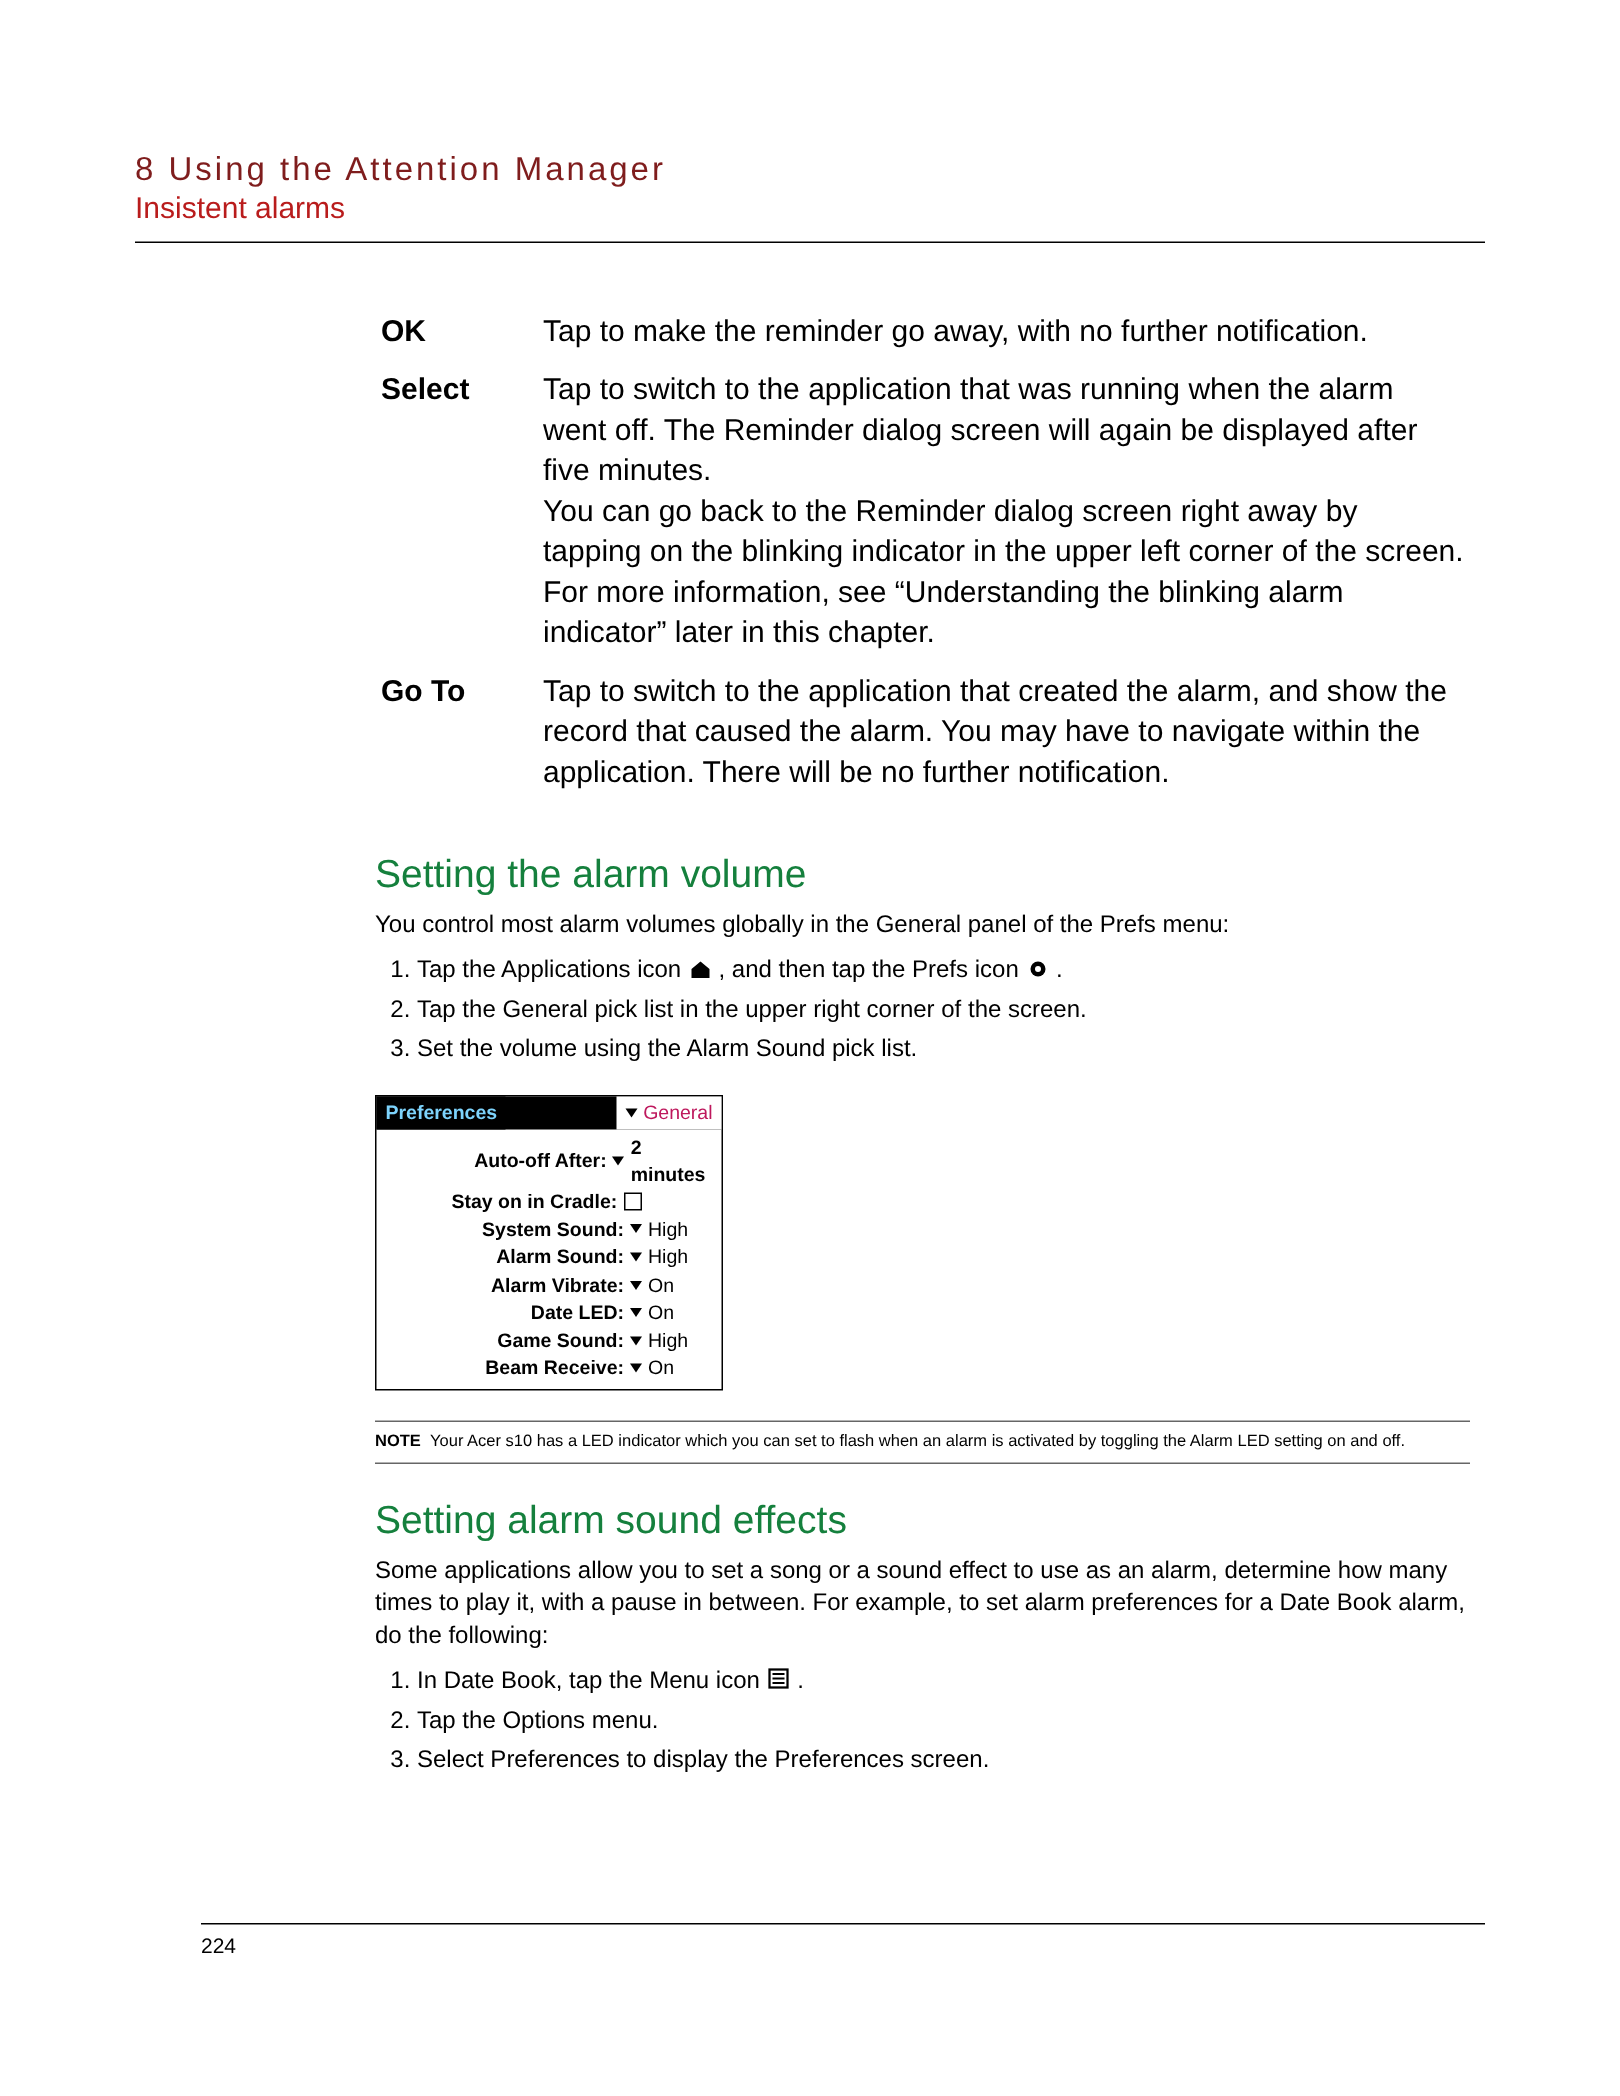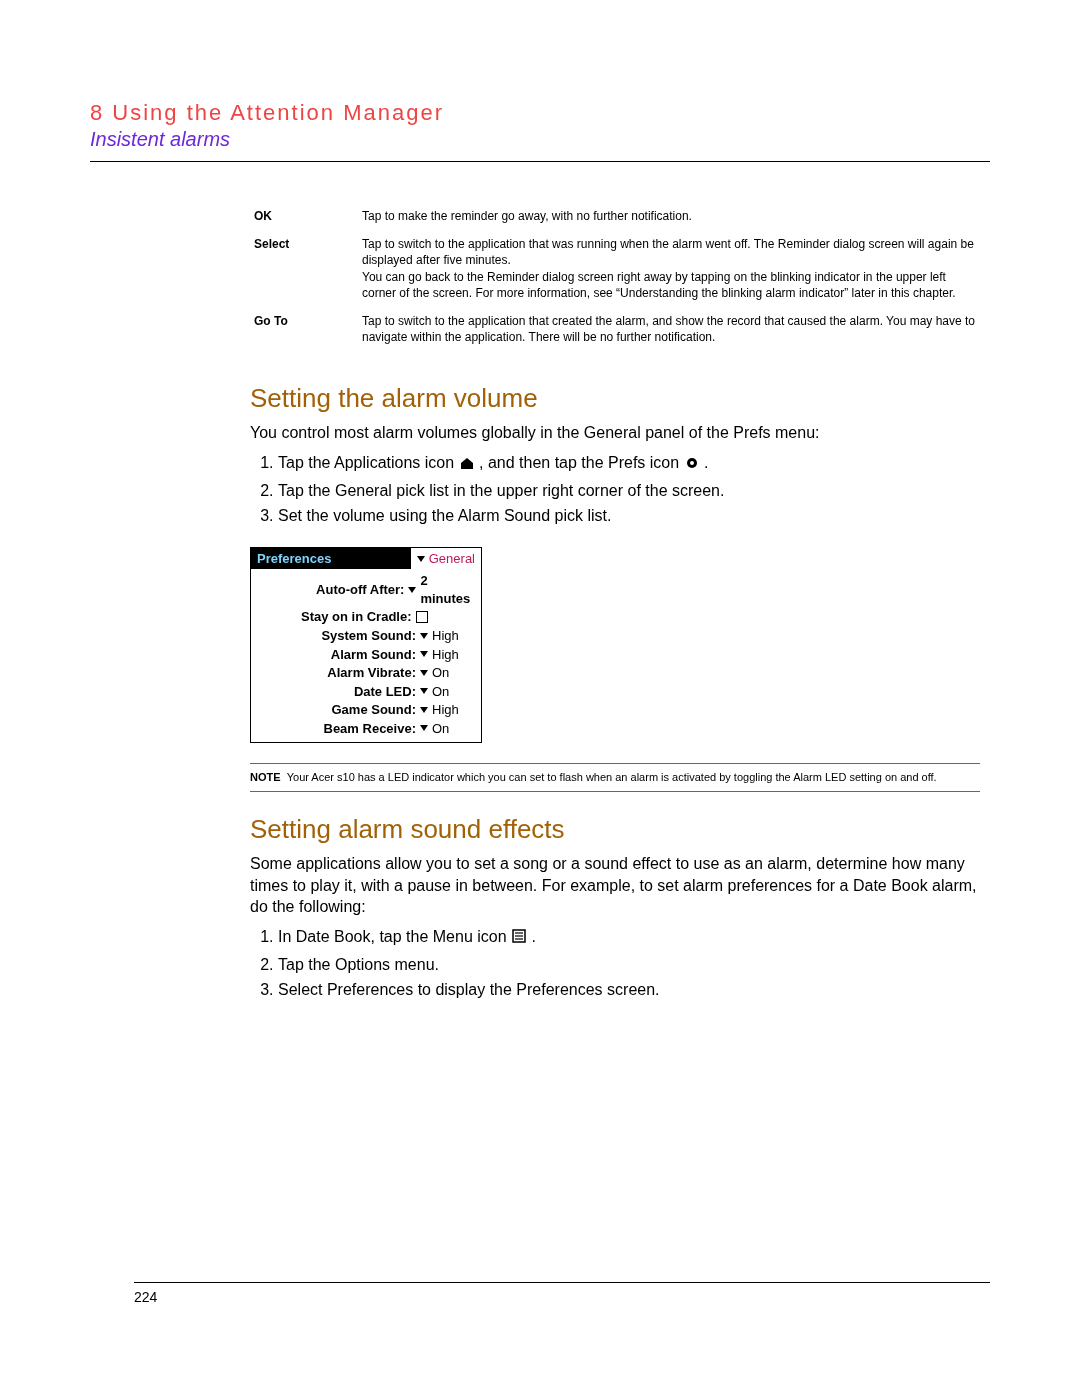--- a/index.html
+++ b/index.html
@@ -16,26 +16,25 @@
     box-sizing: border-box;
     padding: 100px 90px 40px 90px;
   }
   .header {
     margin-bottom: 8px;
   }
   .chapter {
     font-size: 22px;
     letter-spacing: 2px;
     font-weight: 400;
-    color: #ef4444;
+    color: #7f1d1d;
   }
   .subchapter {
     font-size: 20px;
-    font-style: italic;
-    color: #6d28d9;
+    color: #b91c1c;
     margin-top: 2px;
   }
   .rule {
     border: none;
     border-top: 1.5px solid #000;
     margin: 10px 0 40px 0;
   }
   .content {
     margin-left: 160px;
     margin-right: 10px;
@@ -43,31 +42,31 @@
     line-height: 1.35;
   }
   .deflist {
     width: 100%;
     border-collapse: collapse;
     margin-bottom: 30px;
   }
   .deflist td {
     vertical-align: top;
     padding: 6px 4px;
-    font-size: 12px;
+    font-size: 20px;
     line-height: 1.35;
   }
   .deflist td.term {
     width: 100px;
     font-weight: 700;
   }
   h2.section {
     font-size: 26px;
     font-weight: 400;
-    color: #a16207;
+    color: #15803d;
     margin: 18px 0 6px 0;
   }
   .para {
     margin: 4px 0 8px 0;
   }
   ol.steps {
     list-style: decimal;
     padding-left: 28px;
     margin: 8px 0 20px 0;
   }

